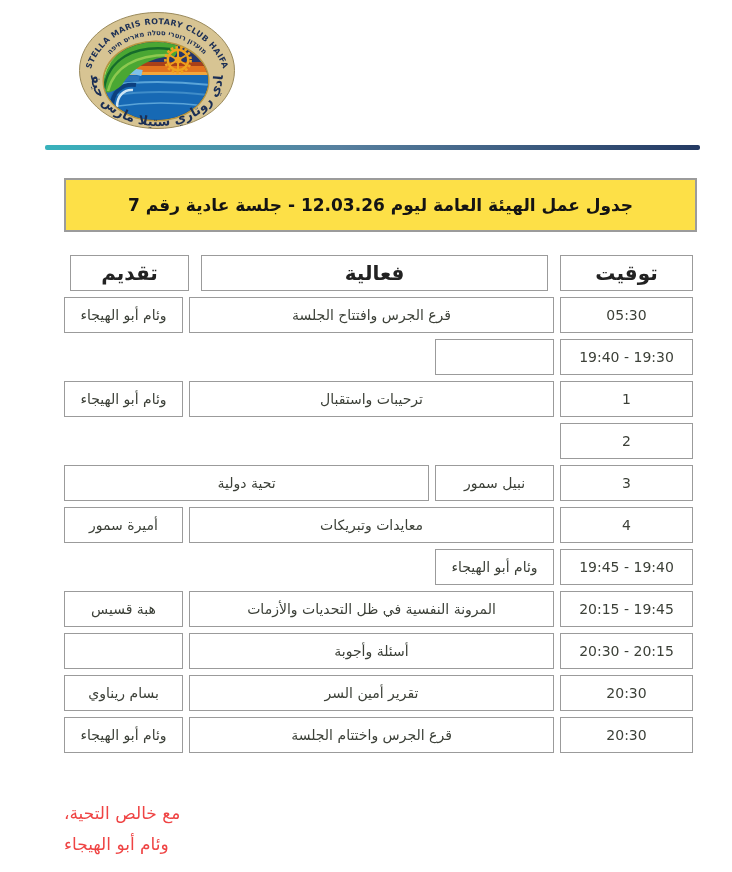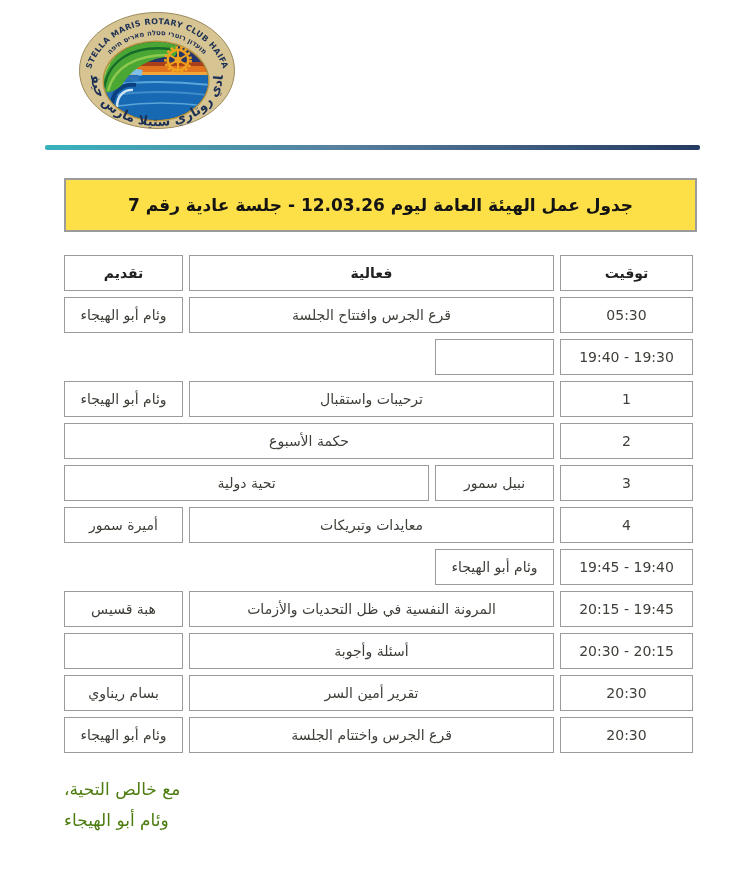--- a/index.html
+++ b/index.html
@@ -33,27 +33,27 @@
   .a-row { display:flex; gap:6px; margin-bottom:6px; }
   .cell {
     background:#fff; border:1.5px solid #9b9b9b; height:36px;
     display:flex; align-items:center; justify-content:center;
     font-size:14px; color:#3c4038; padding:1px 4px; text-align:center;
     white-space:nowrap; overflow:hidden;
   }
   .cell.time      { width:133px; }
   .cell.activity  { flex:1; }
   .cell.presenter { width:119px; }
-  .a-row.header .cell { font-weight:bold; font-size:14px; color:#222; }
+  .a-row.header .cell { font-weight:bold; font-size:20px; color:#222;margin-left:6px; }
 
   
   .footer {
-    position:absolute; left:64px; top:774px;
+    position:absolute; left:64px; top:798px;
     direction:rtl; text-align:left;
-    font-size:17px; line-height:31px; color:#4d7c0f;
+    font-size:17px; line-height:31px; color:#ef4444;
   }
 </style>
 </head>
 <body>
 
 <svg class="logo" viewBox="0 0 158 119" xmlns="http://www.w3.org/2000/svg">
   <defs>
     <clipPath id="innerClip">
         <ellipse cx="78" cy="70" rx="52" ry="39"></ellipse>
       </clipPath>
@@ -135,21 +135,20 @@
     </div>
 
     <div class="a-row">
       <div class="cell time">1</div>
       <div class="cell activity">ترحيبات واستقبال</div>
       <div class="cell presenter">وئام أبو الهيجاء</div>
     </div>
 
     <div class="a-row">
       <div class="cell time">2</div>
-      <div class="cell activity">حكمة الأسبوع</div>
     </div>
 
     <div class="a-row">
       <div class="cell time">3</div>
       <div class="cell presenter">نبيل سمور</div>
       <div class="cell activity">تحية دولية</div>
     </div>
 
     <div class="a-row">
       <div class="cell time">4</div>

